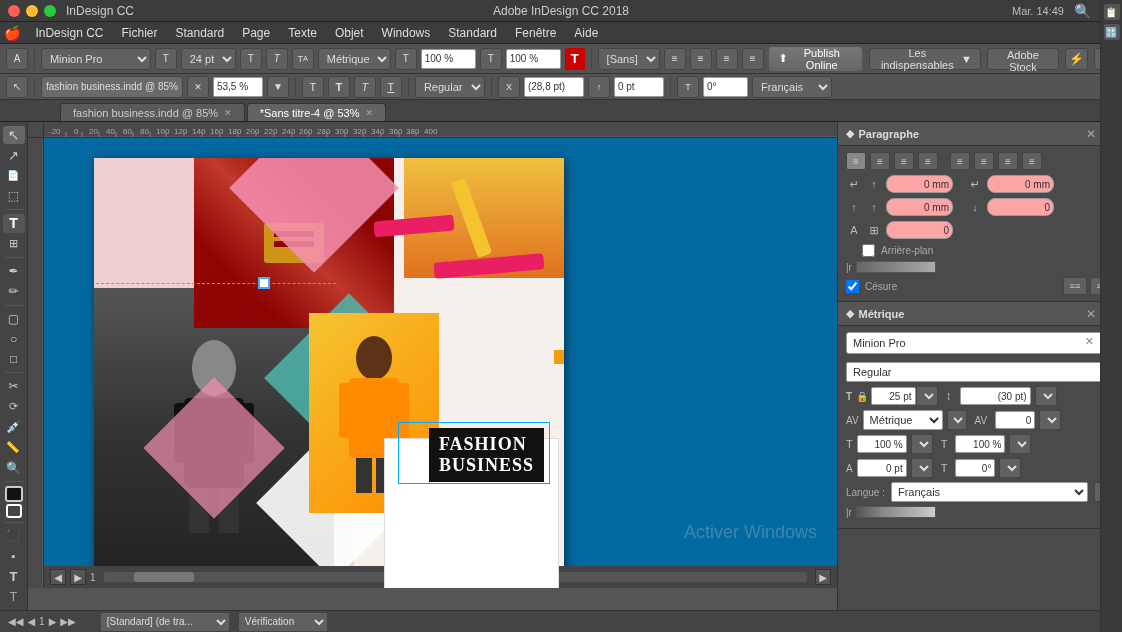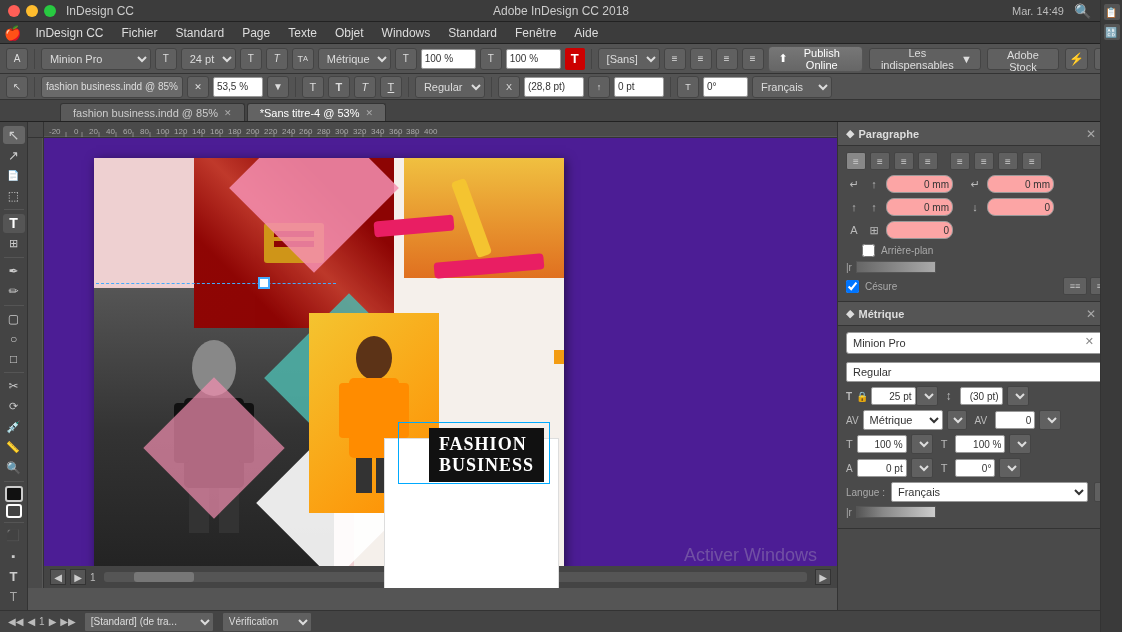--- a/index.html
+++ b/index.html
@@ -217,21 +217,21 @@
     .ruler-corner {
       position: absolute; top: 0; left: 0;
       width: 16px; height: 16px;
       background: #4a4a4a;
       border-right: 1px solid #333;
       border-bottom: 1px solid #333;
     }
     .canvas-bg {
       position: absolute;
       top: 16px; left: 16px; right: 0; bottom: 22px;
-      background: #4c1d95;
+      background: #0369a1;
       overflow: hidden;
     }
     
     .fashion-page {
       position: absolute;
       top: 20px; left: 50px;
       width: 470px; height: 530px;
       background: #f5f0eb;
       box-shadow: 2px 2px 10px rgba(0,0,0,0.5);
       overflow: hidden;
@@ -454,21 +454,21 @@
       border: 1px solid #444;
       border-radius: 2px;
       color: #ddd;
       font-size: 10px;
       padding: 0 2px;
       cursor: pointer;
     }
 
     .windows-text {
       position: absolute;
-      bottom: 22px;
+      bottom: 45px;
       right: 20px;
       color: rgba(200,200,200,0.3);
       font-size: 18px;
     }
   </style>
 </head>
 <body>
 
 <div class="title-bar">
   <div class="traffic-lights">
@@ -877,21 +877,21 @@
         </select>
         
         <div class="char-row">
           <div style="font-size:10px;color:#bbb;font-weight:bold;">T</div>
           <div style="position:relative;display:flex;align-items:center;">
             <div style="font-size:10px;color:#999;margin-right:2px;">🔒</div>
             <input class="char-input" type="text" style="width: 45px;" value="25 pt">
             <select class="small-select" style="width:22px;"><option>▼</option></select>
           </div>
           <div style="font-size:12px;color:#bbb;margin:0 4px;">↕</div>
-          <input class="char-input" type="text" style="width: 43px;" value="(30 pt)">
+          <input class="char-input" type="text" style="width: 71px;" value="(30 pt)">
           <select class="small-select" style="width:22px;"><option>▼</option></select>
         </div>
         
         <div class="char-row">
           <div style="font-size:10px;color:#bbb;">AV</div>
           <select class="char-select" style="width:80px;">
             <option>Métrique</option>
           </select>
           <select class="small-select" style="width:20px;"><option>▼</option></select>
           <div style="font-size:10px;color:#bbb;margin:0 4px;">AV</div>
@@ -941,20 +941,20 @@
 </div>
 
 <div class="status-bar">
   <div style="display:flex;gap:4px;align-items:center;">
     <div style="cursor:pointer;">◀◀</div>
     <div style="cursor:pointer;">◀</div>
     <span>1</span>
     <div style="cursor:pointer;">▶</div>
     <div style="cursor:pointer;">▶▶</div>
   </div>
-  <select class="small-select" style="width:130px;">
+  <select class="small-select" style="width:130px;margin-left:16px;">
     <option>[Standard] (de tra...</option>
   </select>
   <select class="small-select" style="width:90px;">
     <option>Vérification</option>
   </select>
   <div style="flex:1;"></div>
 </div>
 
 </body></html>

